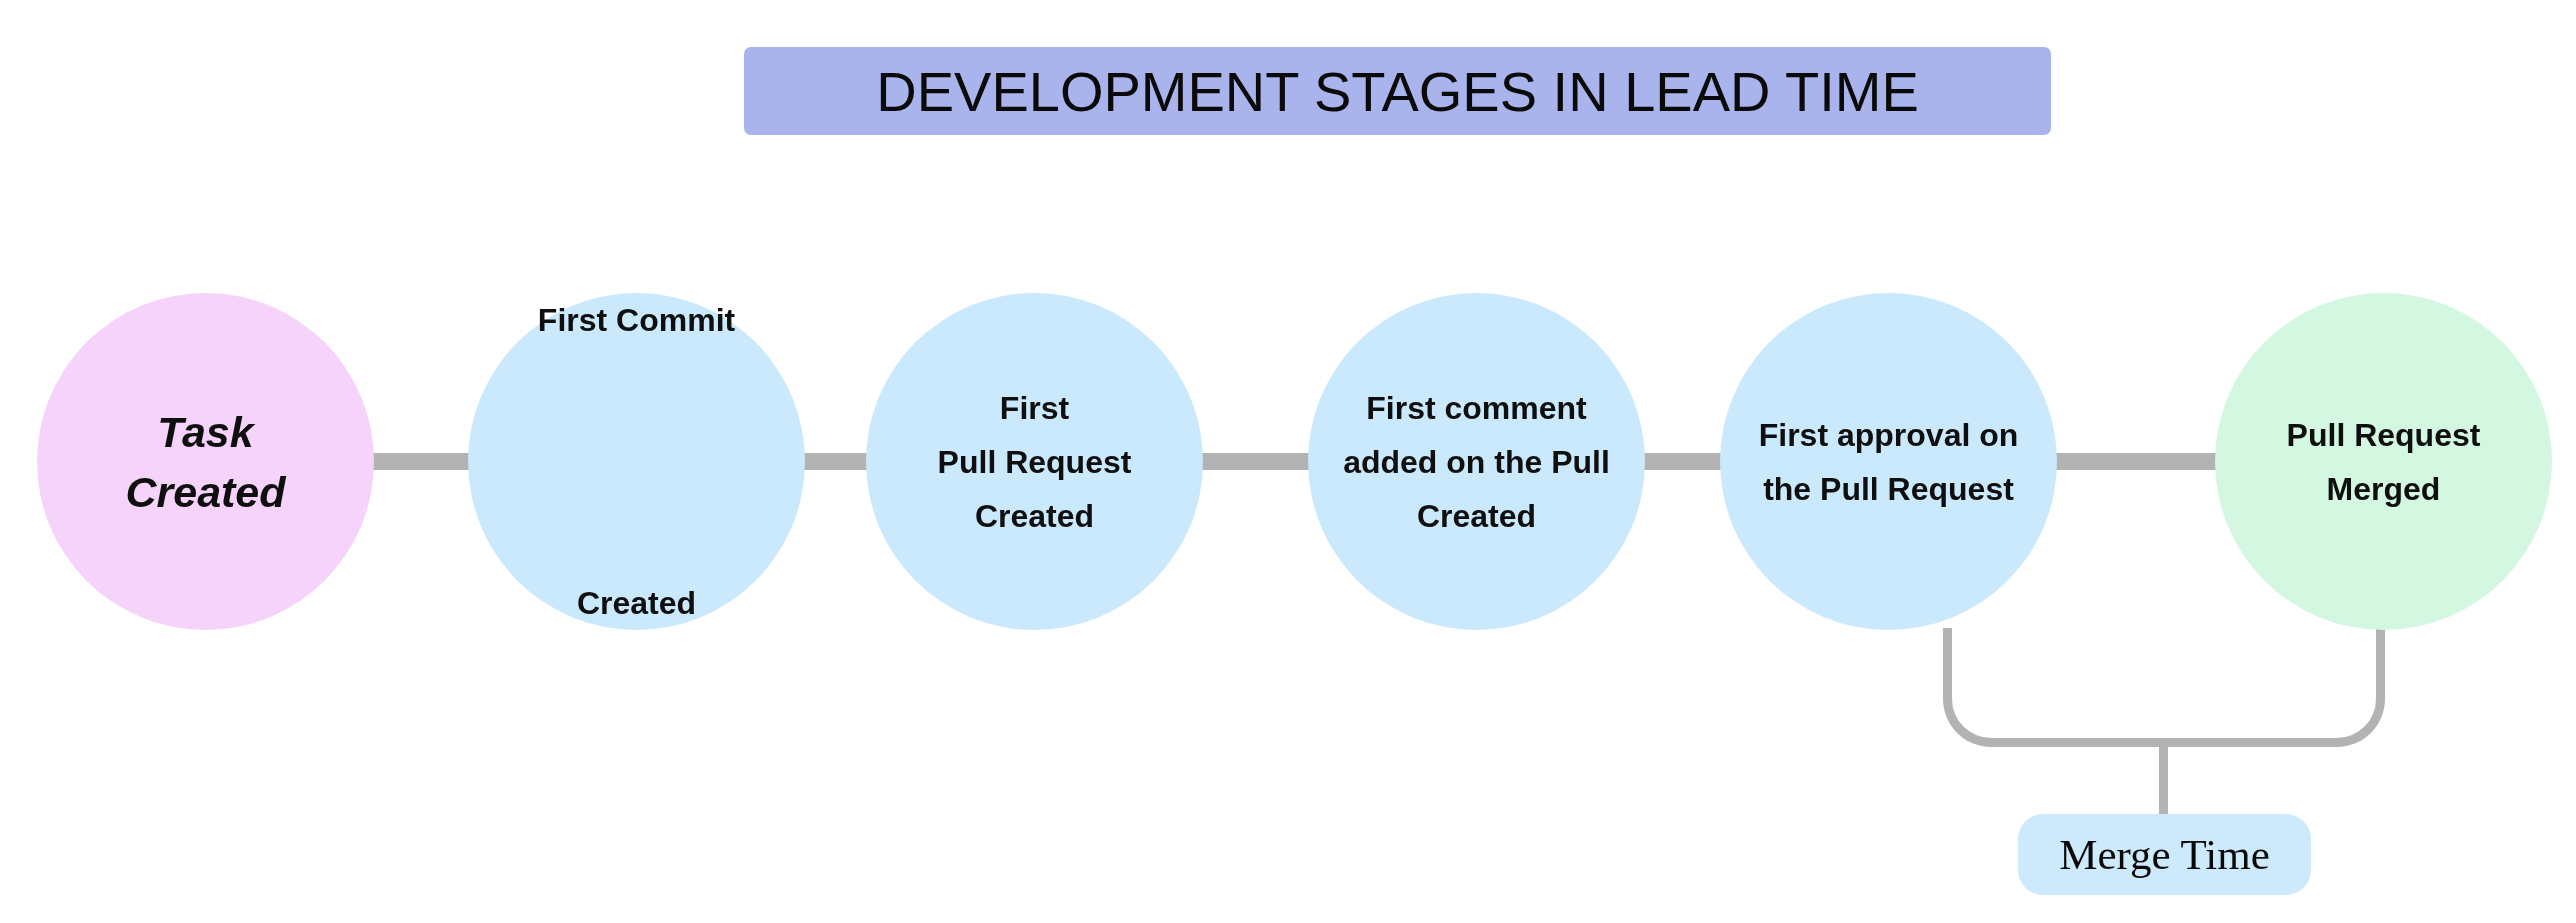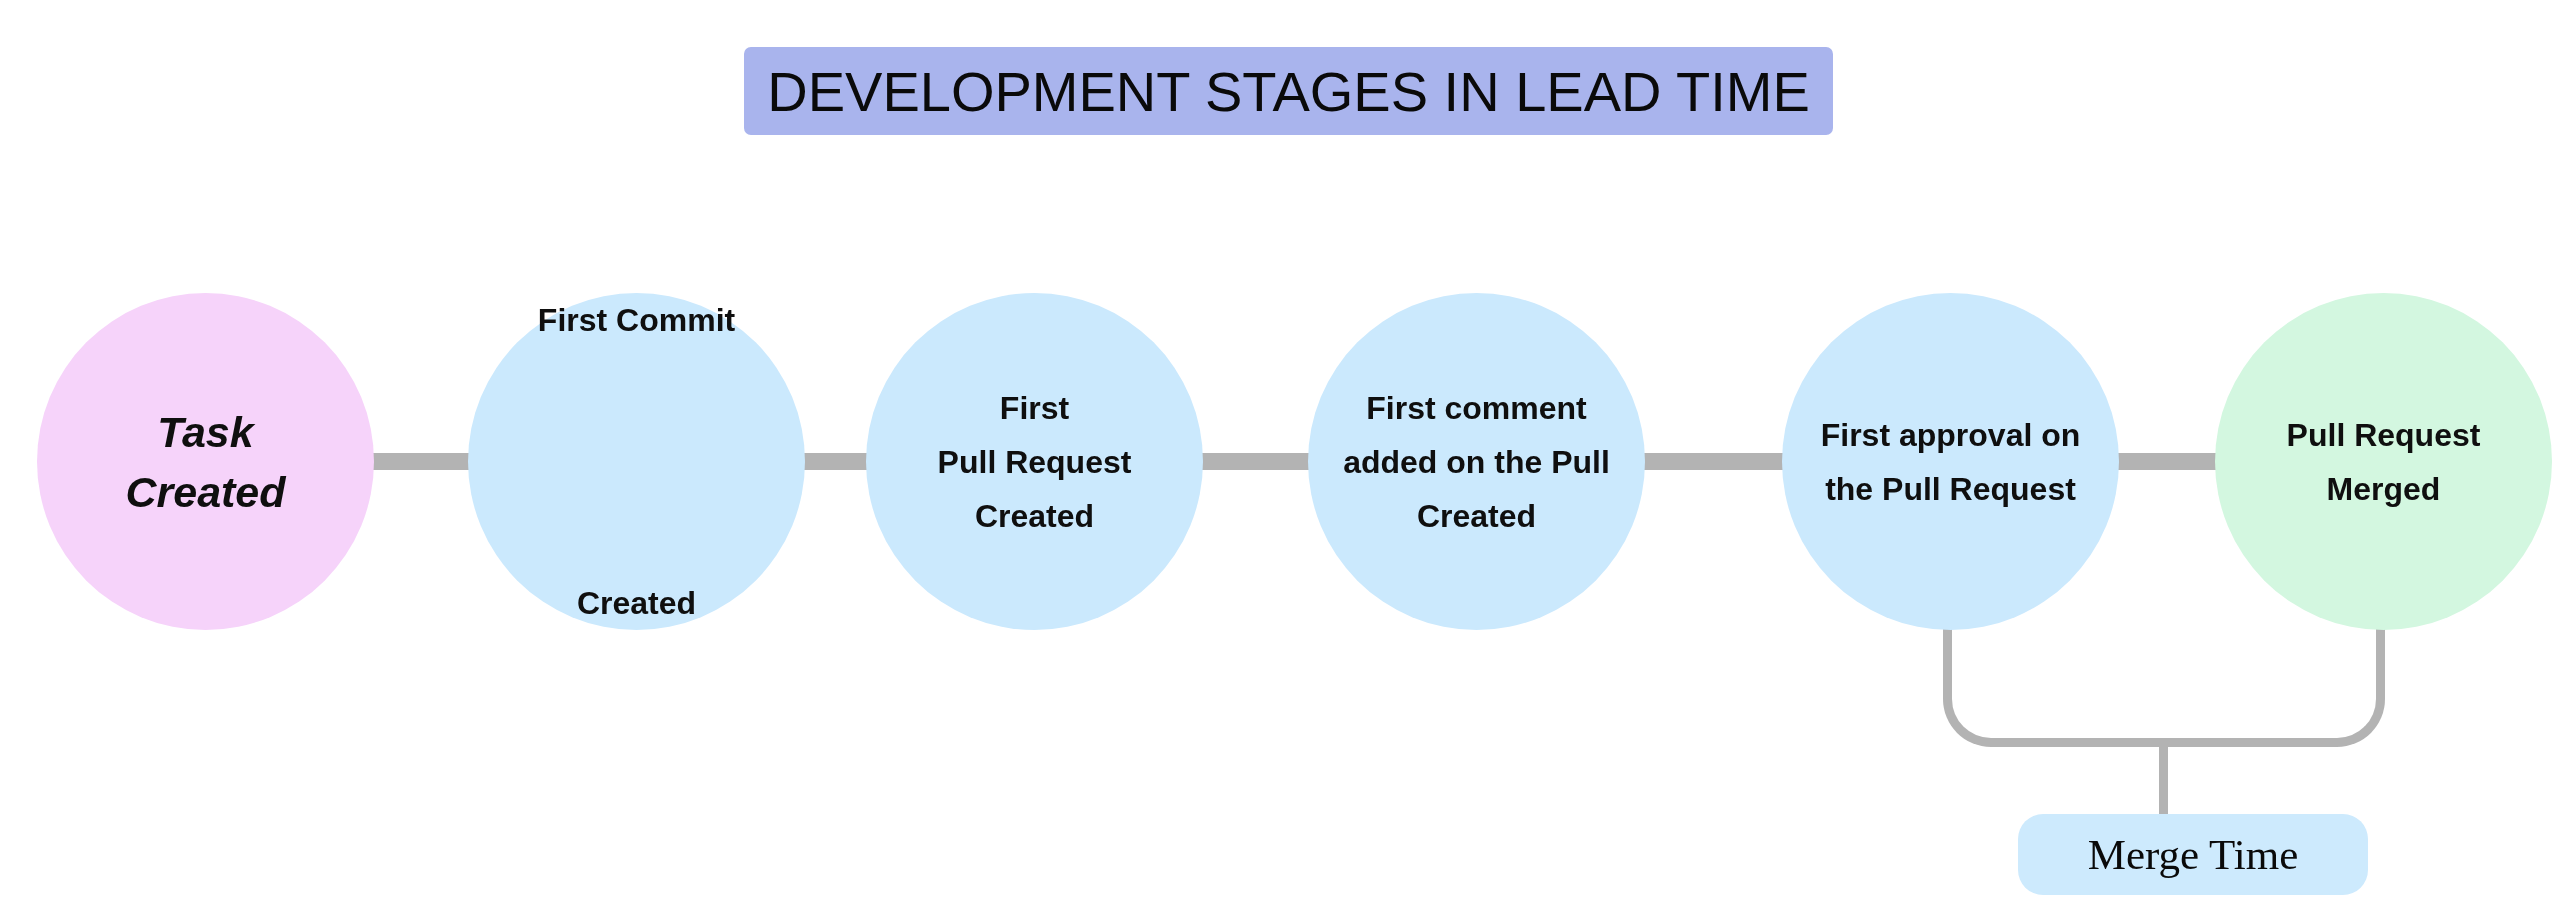--- a/index.html
+++ b/index.html
@@ -14,21 +14,21 @@
     background: #ffffff;
     overflow: hidden;
     font-family: "Liberation Sans", sans-serif;
   }
 
   
   .title-banner {
     position: absolute;
     left: 744px;
     top: 47px;
-    width: 1089px;
+    width: 1307px;
     height: 88px;
     background: #a9b4ed;
     border-radius: 6.9px;
     display: flex;
     align-items: center;
     justify-content: center;
   }
   .title-banner .title-text {
     font-size: 56px;
     font-weight: 400;
@@ -71,21 +71,21 @@
   }
   .stage.stage-0 .line {
     font-size: 43px;
     line-height: 60px;
     font-style: italic;
   }
   .stage.stage-0 { left: 37px;   background: #f6d3fa; }
   .stage.stage-1 { left: 468px;  background: #cbe9fd; justify-content: space-between; }
   .stage.stage-2 { left: 866px; background: #cbe9fd; }
   .stage.stage-3 { left: 1308px; background: #cbe9fd; }
-  .stage.stage-4 { left: 1782px; background: #cbe9fd; }
+  .stage.stage-4 { left: 1720px; background: #cbe9fd; }
   .stage.stage-5 { left: 2215px; background: #d3f7e0; }
 
   
   .merge-bracket {
     position: absolute;
     left: 1943px;
     top: 628px;
     width: 442px;
     height: 119px;
     border-left: 9px solid #b3b3b3;
@@ -101,21 +101,21 @@
     top: 745px;
     width: 9px;
     height: 69px;
     background: #b3b3b3;
     z-index: 1;
   }
   .merge-label {
     position: absolute;
     left: 2018px;
     top: 814px;
-    width: 350px;
+    width: 293px;
     height: 81px;
     background: #cdeafd;
     border-radius: 25px;
     display: flex;
     align-items: center;
     justify-content: center;
     z-index: 2;
   }
   .merge-label .merge-text {
     font-family: cursive;

